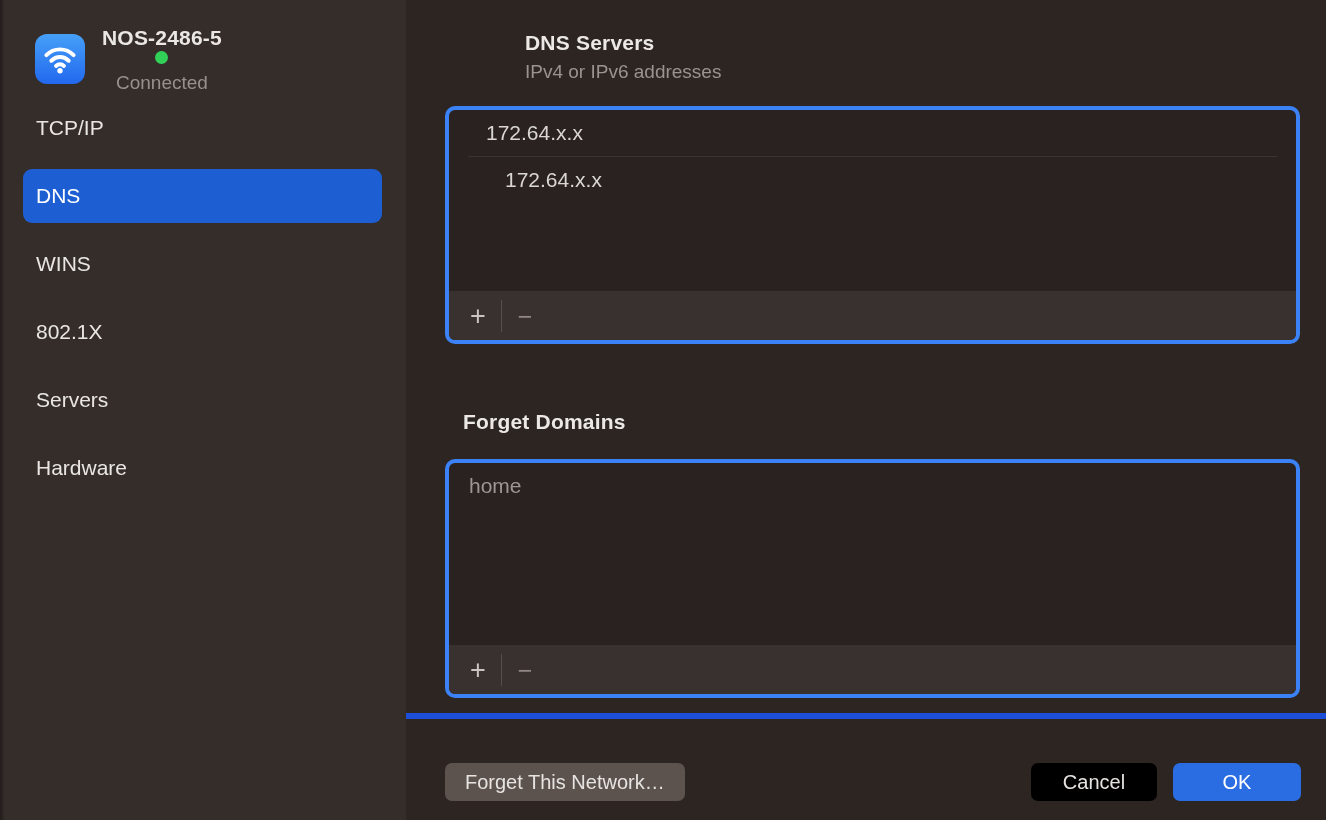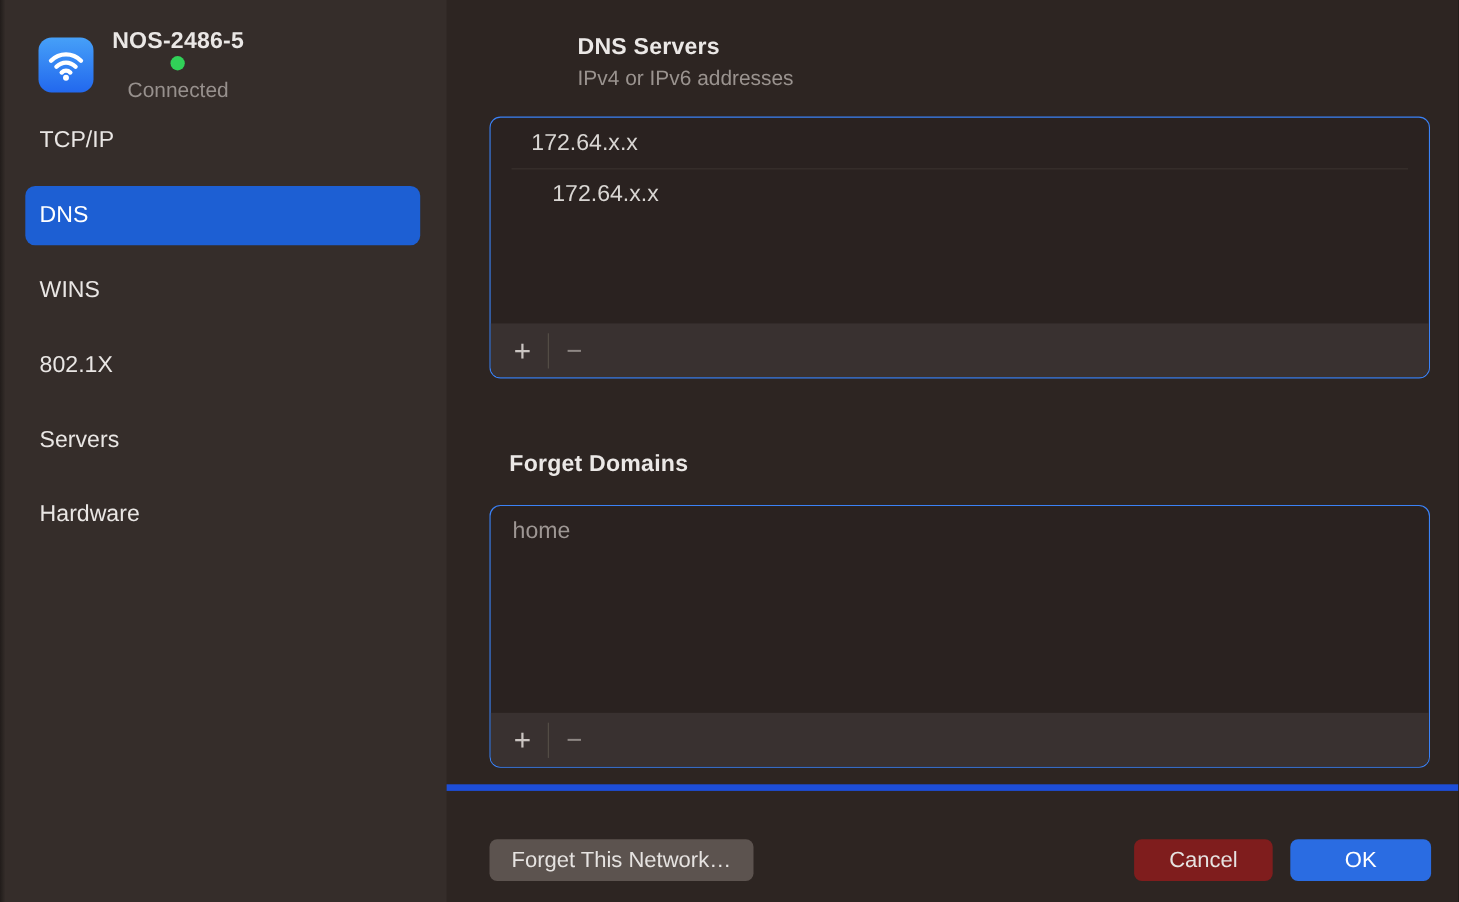--- a/index.html
+++ b/index.html
@@ -73,21 +73,21 @@
   }
   .section-sub {
     font-size: 19px; color: #9a938f; margin-top: 6px;
   }
   .hdr-dns { position: absolute; left: 75px; top: 31px; margin-left: 44px; }
   .hdr-search { position: absolute; left: 57px; top: 410px; }
 
   .listbox {
     position: absolute; left: 39px; right: 26px;
     background: #2a2220;
-    border: 1px solid #3b82f6;
+    border: 4px solid #3b82f6;
     border-radius: 10px;
     display: flex; flex-direction: column;
     overflow: hidden;
   }
   .listbox.dns { top: 106px; height: 238px; }
   .listbox.search { top: 459px; height: 239px; }
   .listbox-body { flex: 1 1 auto; }
   .list-row {
     height: 46px; display: flex; align-items: center;
     font-size: 21px; color: #d9d6d3;
@@ -118,21 +118,21 @@
     border-top: 6px solid #1d4ed8;
   }
   .btn {
     position: absolute; top: 44px; height: 38px;
     border: none; border-radius: 7px;
     font-family: "Liberation Sans", sans-serif;
     font-size: 20px; color: #e6e3e1;
     padding: 0 20px; cursor: default;
   }
   .btn-forget { left: 39px; background: #5c534f; }
-  .btn-cancel { right: 169px; width: 126px; background: #7f1d1d; padding: 0; }
+  .btn-cancel { right: 169px; width: 126px; background: #000000; padding: 0; }
   .btn-ok { right: 25px; width: 128px; background: #2a6ce2; color: #ffffff; padding: 0; }
 </style>
 </head>
 <body>
 
 <div class="window">
 
   <div class="sidebar">
     <div class="network-header">
       <div class="wifi-badge">

